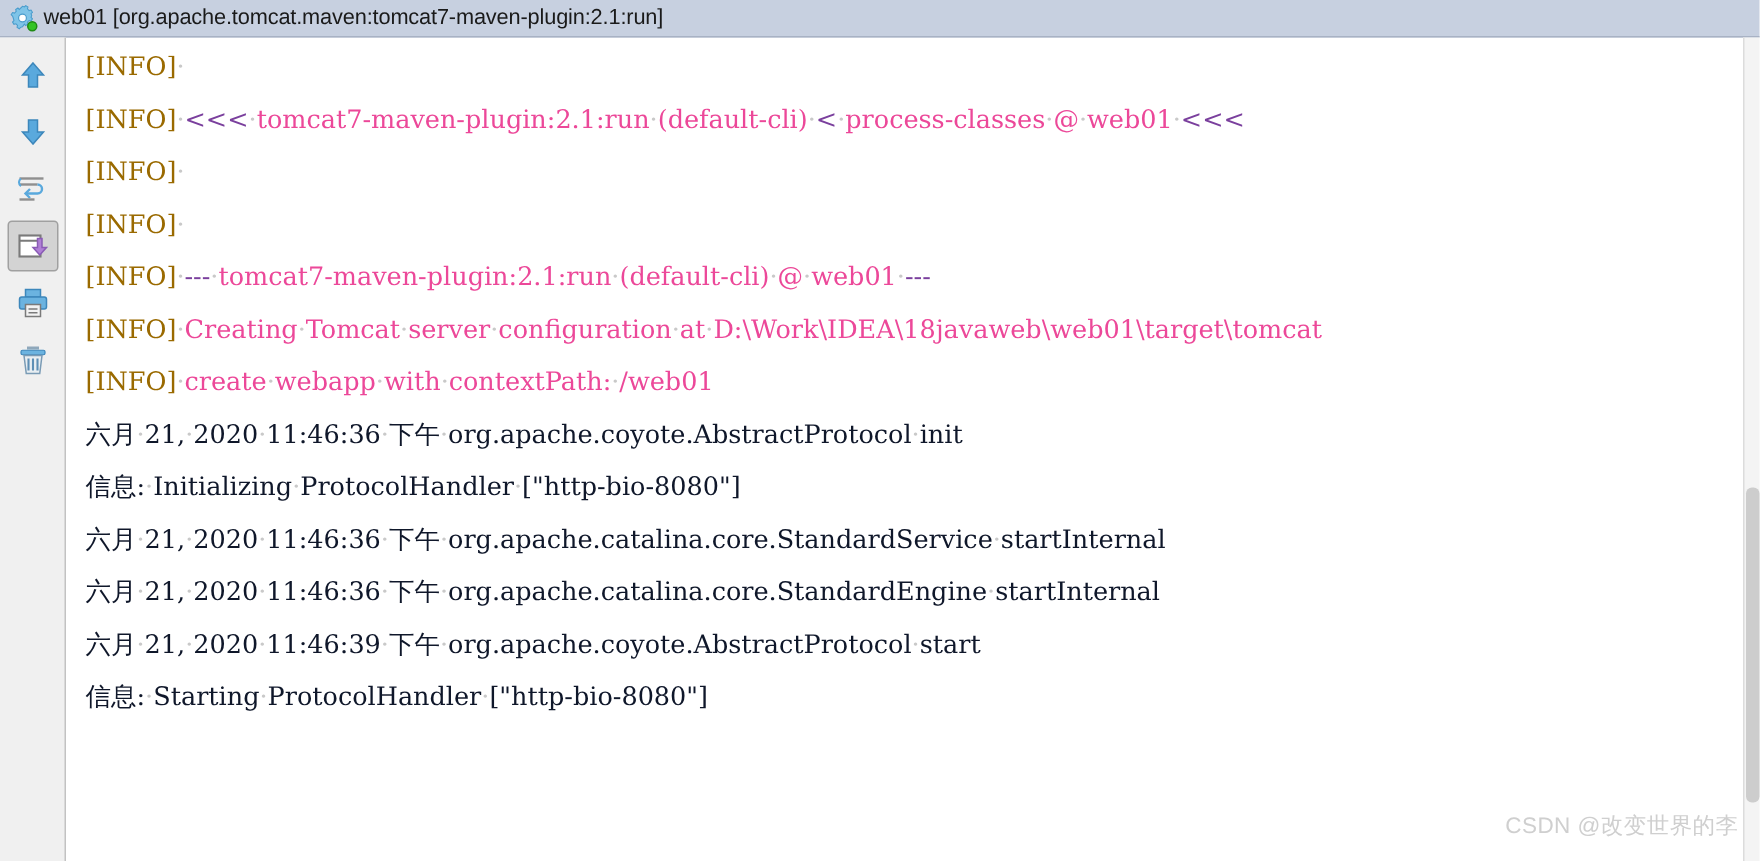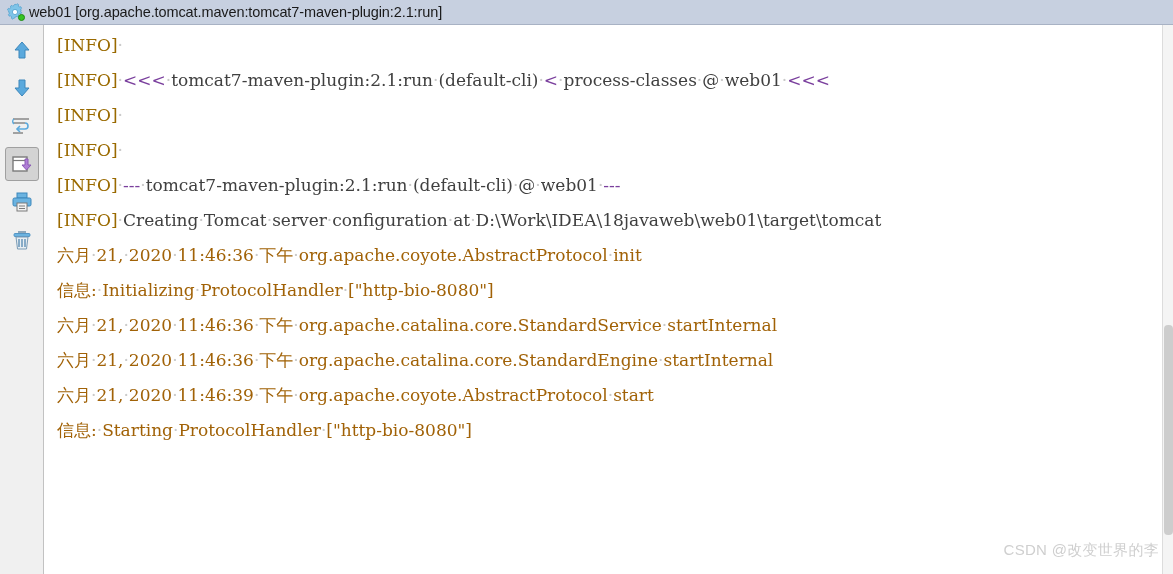--- a/index.html
+++ b/index.html
@@ -106,22 +106,22 @@
     line-height: 35px;
     white-space: nowrap;
   }
   .line {
     height: 35px;
     white-space: nowrap;
     overflow: hidden;
   }
   .c-info   { color: #9a6a00; }
   .c-arrow  { color: #7a3f9d; }
-  .c-plain  { color: #404040; }
-  .c-log    { color: #a16207; }
+  .c-plain  { color: #ec4899; }
+  .c-log    { color: #0f172a; }
   .c-link   { color: #2121d6; text-decoration: underline; }
   .sp { color: #c9c9c9; }
 
   
   #scrollbar {
     position: absolute;
     right: 0;
     top: 25px;
     width: 11px;
     height: 549px;
@@ -223,20 +223,21 @@
 </div>
 
 <div id="console">
   <div id="console-lines">
       <div class="line"><span class="c-info">[INFO]</span><span class="sp">·</span></div>
       <div class="line"><span class="c-info">[INFO]</span><span class="sp">·</span><span class="c-arrow">&lt;&lt;&lt;</span><span class="sp">·</span><span class="c-plain">tomcat7-maven-plugin:2.1:run</span><span class="sp">·</span><span class="c-plain">(default-cli)</span><span class="sp">·</span><span class="c-arrow">&lt;</span><span class="sp">·</span><span class="c-plain">process-classes</span><span class="sp">·</span><span class="c-plain">@</span><span class="sp">·</span><span class="c-plain">web01</span><span class="sp">·</span><span class="c-arrow">&lt;&lt;&lt;</span></div>
       <div class="line"><span class="c-info">[INFO]</span><span class="sp">·</span></div>
       <div class="line"><span class="c-info">[INFO]</span><span class="sp">·</span></div>
       <div class="line"><span class="c-info">[INFO]</span><span class="sp">·</span><span class="c-arrow">---</span><span class="sp">·</span><span class="c-plain">tomcat7-maven-plugin:2.1:run</span><span class="sp">·</span><span class="c-plain">(default-cli)</span><span class="sp">·</span><span class="c-plain">@</span><span class="sp">·</span><span class="c-plain">web01</span><span class="sp">·</span><span class="c-arrow">---</span></div>
       <div class="line"><span class="c-info">[INFO]</span><span class="sp">·</span><span class="c-plain">Creating</span><span class="sp">·</span><span class="c-plain">Tomcat</span><span class="sp">·</span><span class="c-plain">server</span><span class="sp">·</span><span class="c-plain">configuration</span><span class="sp">·</span><span class="c-plain">at</span><span class="sp">·</span><span class="c-plain">D:\Work\IDEA\18javaweb\web01\target\tomcat</span></div>
+      <div class="line"><span class="c-info">[INFO]</span><span class="sp">·</span><span class="c-plain">create</span><span class="sp">·</span><span class="c-plain">webapp</span><span class="sp">·</span><span class="c-plain">with</span><span class="sp">·</span><span class="c-plain">contextPath:</span><span class="sp">·</span><span class="c-plain">/web01</span></div>
       <div class="line"><span class="c-log">六月</span><span class="sp">·</span><span class="c-log">21,</span><span class="sp">·</span><span class="c-log">2020</span><span class="sp">·</span><span class="c-log">11:46:36</span><span class="sp">·</span><span class="c-log">下午</span><span class="sp">·</span><span class="c-log">org.apache.coyote.AbstractProtocol</span><span class="sp">·</span><span class="c-log">init</span></div>
       <div class="line"><span class="c-log">信息:</span><span class="sp">·</span><span class="c-log">Initializing</span><span class="sp">·</span><span class="c-log">ProtocolHandler</span><span class="sp">·</span><span class="c-log">["http-bio-8080"]</span></div>
       <div class="line"><span class="c-log">六月</span><span class="sp">·</span><span class="c-log">21,</span><span class="sp">·</span><span class="c-log">2020</span><span class="sp">·</span><span class="c-log">11:46:36</span><span class="sp">·</span><span class="c-log">下午</span><span class="sp">·</span><span class="c-log">org.apache.catalina.core.StandardService</span><span class="sp">·</span><span class="c-log">startInternal</span></div>
       <div class="line"><span class="c-log">六月</span><span class="sp">·</span><span class="c-log">21,</span><span class="sp">·</span><span class="c-log">2020</span><span class="sp">·</span><span class="c-log">11:46:36</span><span class="sp">·</span><span class="c-log">下午</span><span class="sp">·</span><span class="c-log">org.apache.catalina.core.StandardEngine</span><span class="sp">·</span><span class="c-log">startInternal</span></div>
       <div class="line"><span class="c-log">六月</span><span class="sp">·</span><span class="c-log">21,</span><span class="sp">·</span><span class="c-log">2020</span><span class="sp">·</span><span class="c-log">11:46:39</span><span class="sp">·</span><span class="c-log">下午</span><span class="sp">·</span><span class="c-log">org.apache.coyote.AbstractProtocol</span><span class="sp">·</span><span class="c-log">start</span></div>
       <div class="line"><span class="c-log">信息:</span><span class="sp">·</span><span class="c-log">Starting</span><span class="sp">·</span><span class="c-log">ProtocolHandler</span><span class="sp">·</span><span class="c-log">["http-bio-8080"]</span></div>
     </div>
 
 </div>
 

